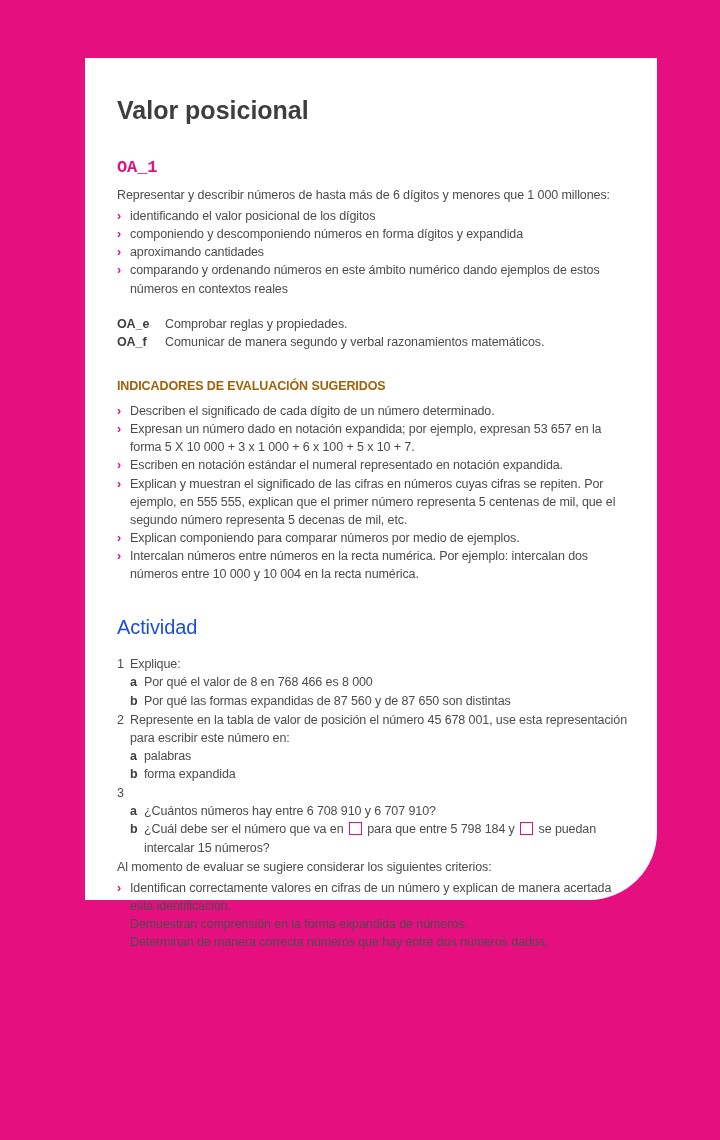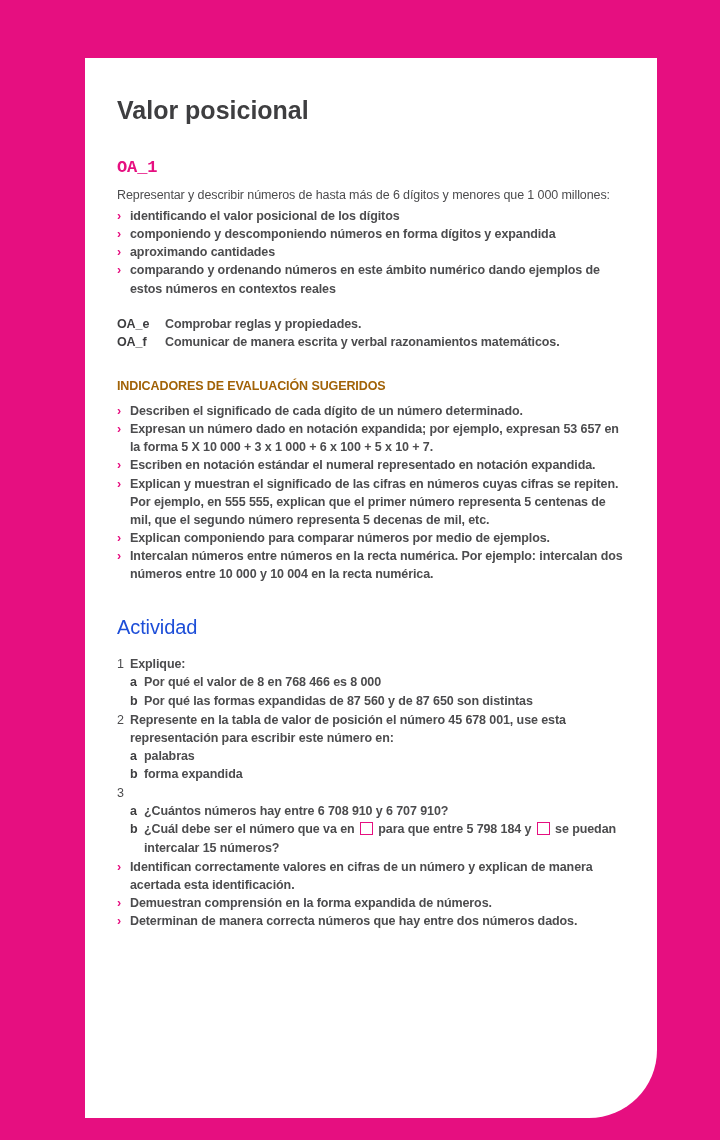--- a/index.html
+++ b/index.html
@@ -6,21 +6,21 @@
   html,body { width:720px; height:1140px; }
   body {
     background:#e60f80;
     font-family:"Liberation Sans", sans-serif;
     position:relative;
     overflow:hidden;
   }
   .card {
     position:absolute;
     left:85px; top:58px;
-    width:572px; height:1060px;
+    width:572px; height:842px;
     background:#ffffff;
     border-bottom-right-radius:68px;
   }
   .content {
     padding:34px 28px 0 32px;
     color:#4c4c4e;
     font-size:12.5px;
     line-height:1.45;
     letter-spacing:-0.1px;
   }
@@ -55,21 +55,21 @@
   ul.arrow-list li {
     display:flex;
     align-items:flex-start;
   }
   .marker {
     color:#e60f80;
     font-weight:bold;
     width:13px;
     flex:0 0 13px;
   }
-  .li-text { flex:1;font-weight:bold; }
+  .li-text { flex:1; }
   .oa-extra { margin-top:17px; }
   .oa-row { display:flex;justify-content:center; }
   .oa-code {
     font-weight:bold;
     color:#3e3e40;
     width:48px;
     flex:0 0 48px;
   }
   ol.num-list { list-style:none; }
   ol.num-list > li { margin-bottom:1px; }
@@ -127,21 +127,21 @@
           <span class="li-text">comparando y ordenando números en este ámbito numérico dando ejemplos de estos números en contextos reales</span>
         </li>
       </ul>
       <div class="oa-extra">
         <div class="oa-row">
           <span class="oa-code">OA_e</span>
           <span class="li-text">Comprobar reglas y propiedades.</span>
         </div>
         <div class="oa-row">
           <span class="oa-code">OA_f</span>
-          <span class="li-text">Comunicar de manera escrita y verbal razonamientos matemáticos.</span>
+          <span class="li-text">Comunicar de manera segundo y verbal razonamientos matemáticos.</span>
         </div>
       </div>
     </section>
 
     <section>
       <h3 class="sub-head">INDICADORES DE EVALUACIÓN SUGERIDOS</h3>
       <ul class="arrow-list">
         <li>
           <span class="marker">›</span>
           <span class="li-text">Describen el significado de cada dígito de un número determinado.</span>
@@ -217,20 +217,21 @@
               <span>para que entre 5 798 184 y</span>
               <span class="answer-box"></span>
               <span>se puedan intercalar 15 números?</span>
             </span>
           </div>
         </li>
       </ol>
     </section>
 
     <section>
+      <p class="intro">Al momento de evaluar se sugiere considerar los siguientes criterios:</p>
       <ul class="arrow-list">
         <li>
           <span class="marker">›</span>
           <span class="li-text">Identifican correctamente valores en cifras de un número y explican de manera acertada esta identificación.</span>
         </li>
         <li>
           <span class="marker">›</span>
           <span class="li-text">Demuestran comprensión en la forma expandida de números.</span>
         </li>
         <li>

